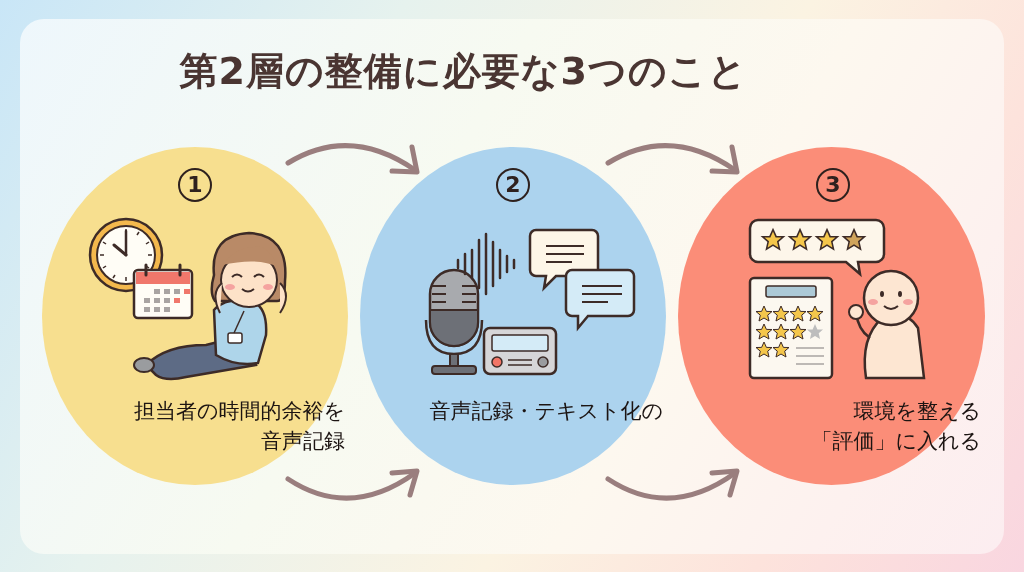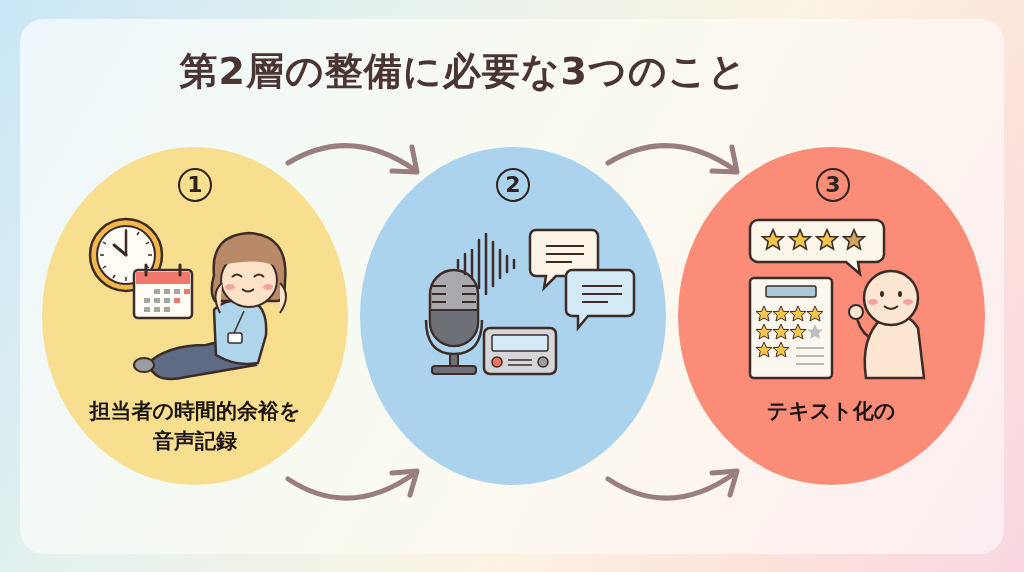--- a/index.html
+++ b/index.html
@@ -37,22 +37,22 @@
     border: 2.5px solid #2e211e;
     border-radius: 50%;
     text-align: center;
     font-size: 22px; font-weight: bold;
     line-height: 29px;
     color: #2e211e;
   }
   .label {
     position: absolute;
     width: 300px;
-    text-align: center;
-    font-size: 21px; font-weight: bold;
+    text-align: right;
+    font-size: 21px; font-weight: normal;
     line-height: 30px;
     color: #1c1412;
   }
   .illus { position: absolute; }
   .arrow { position: absolute; }
 </style>
 </head>
 <body>
 
 <div class="card"></div>
@@ -178,20 +178,21 @@
       </g>
     <path d="M160 50 h56 a6 6 0 0 1 6 6 v34 a6 6 0 0 1 -6 6 h-40 l-10 12 l0 -12 h-6 a6 6 0 0 1 -6 -6 v-34 a6 6 0 0 1 6 -6 z" fill="#d4ebf7" stroke="#3d2b27" stroke-width="2.5"></path>
     <g stroke="#3d2b27" stroke-width="2">
         <line x1="170" y1="66" x2="210" y2="66"></line>
         <line x1="170" y1="74" x2="210" y2="74"></line>
         <line x1="170" y1="82" x2="196" y2="82"></line>
       </g>
   </g>
 </svg>
 <div class="label" style="left:363px; top:396px;">
+  <div>音声記録・テキスト化の</div>
 </div>
 
 <div class="bubble bubble-3"></div>
 <div class="num" style="left:816px; top:168px;">3</div>
 <svg class="illus" style="left:748px; top:218px;" width="190" height="170" viewBox="0 0 190 170">
   <defs>
     <path id="star" d="M0 -8 L2.4 -2.6 L8 -2.5 L3.7 1.2 L5 7 L0 4 L-5 7 L-3.7 1.2 L-8 -2.5 L-2.4 -2.6 Z"></path>
   </defs>
 
   <g>
@@ -230,21 +231,22 @@
     <circle cx="108" cy="94" r="7" fill="#fde6d2" stroke="#3d2b27" stroke-width="2"></circle>
     <circle cx="143" cy="80" r="27" fill="#fde6d2" stroke="#3d2b27" stroke-width="2.5"></circle>
     <ellipse cx="134" cy="76" rx="2" ry="3" fill="#3d2b27"></ellipse>
       <ellipse cx="152" cy="76" rx="2" ry="3" fill="#3d2b27"></ellipse>
     <path d="M136 88 q7 6 14 0" stroke="#3d2b27" stroke-width="2" fill="none"></path>
     <ellipse cx="125" cy="84" rx="5" ry="3" fill="#f5a3a0"></ellipse>
       <ellipse cx="160" cy="84" rx="5" ry="3" fill="#f5a3a0"></ellipse>
   </g>
 </svg>
 <div class="label" style="left:681px; top:396px;">
-  <div>テキスト化の</div>
+  <div>環境を整える</div>
+  <div>「評価」に入れる</div>
 </div>
 
 <svg class="arrow" style="left:280px; top:135px;" width="140" height="45" viewBox="0 0 140 45">
   <path d="M8 28 Q70 -10 135 35" fill="none" stroke="#9a7e7e" stroke-width="5" stroke-linecap="round"></path>
   <path d="M132 12 L137 37 L112 36" fill="none" stroke="#9a7e7e" stroke-width="5" stroke-linecap="round" stroke-linejoin="round"></path>
 </svg>
 <svg class="arrow" style="left:600px; top:135px;" width="140" height="45" viewBox="0 0 140 45">
   <path d="M8 28 Q70 -10 135 35" fill="none" stroke="#9a7e7e" stroke-width="5" stroke-linecap="round"></path>
   <path d="M132 12 L137 37 L112 36" fill="none" stroke="#9a7e7e" stroke-width="5" stroke-linecap="round" stroke-linejoin="round"></path>
 </svg>

